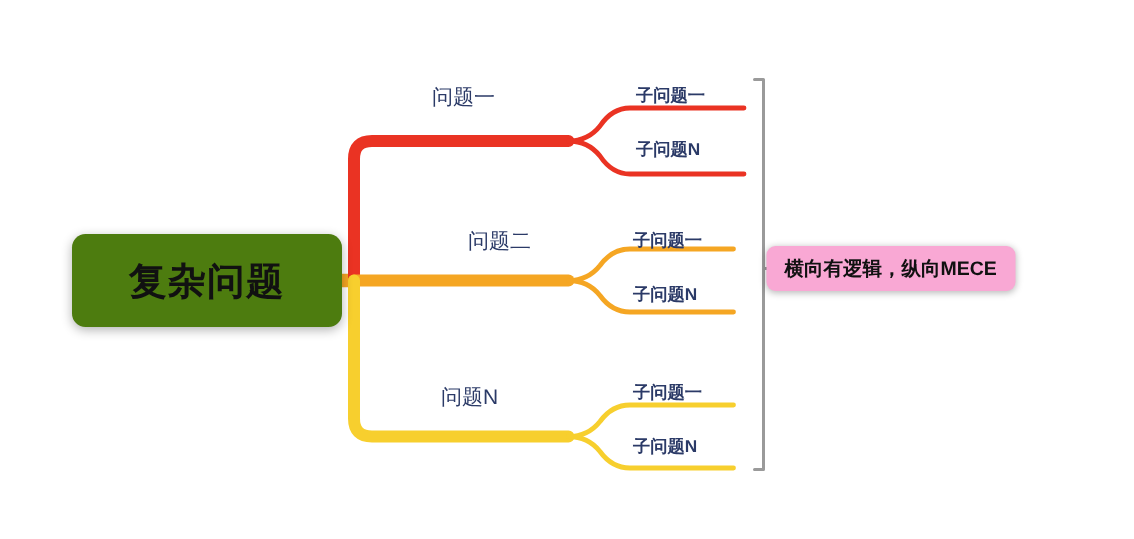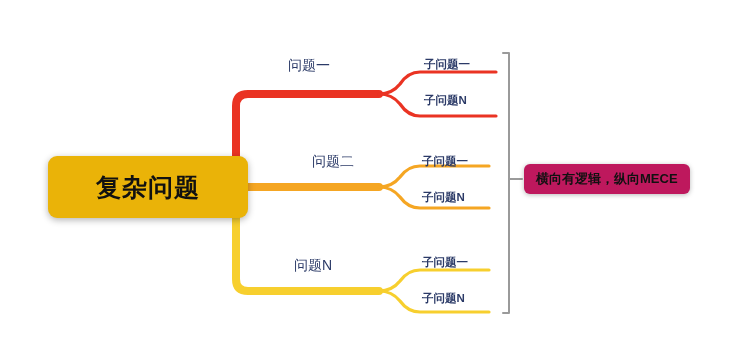--- a/index.html
+++ b/index.html
@@ -26,23 +26,23 @@
     width: 756px;
     height: 359px;
   }
   .node {
     position: absolute;
     box-sizing: border-box;
   }
   .root-node {
     left: 48px;
     top: 156px;
-    width: 200px;
+    width: 180px;
     height: 62px;
-    background: #eab308;
+    background: #4d7c0f;
     border-radius: 9px;
     box-shadow: 0 2px 7px rgba(0,0,0,0.30);
     display: flex;
     align-items: center;
     justify-content: center;
   }
   .root-label {
     font-size: 25px;
     font-weight: bold;
     color: #111111;
@@ -55,25 +55,25 @@
     white-space: nowrap;
   }
   .leaf-label {
     font-size: 11.5px;
     font-weight: bold;
     color: #2b3a67;
     white-space: nowrap;
     margin-top: 32px;
   }
   .note-node {
-    left: 524px;
+    left: 511px;
     top: 164px;
     height: 30px;
     padding: 0 12px;
-    background: #be185d;
+    background: #f9a8d4;
     border-radius: 6px;
     box-shadow: 0 1px 5px rgba(0,0,0,0.28);
     display: flex;
     align-items: center;
     justify-content: center;
   }
   .note-label {
     font-size: 13px;
     font-weight: bold;
     color: #111111;

